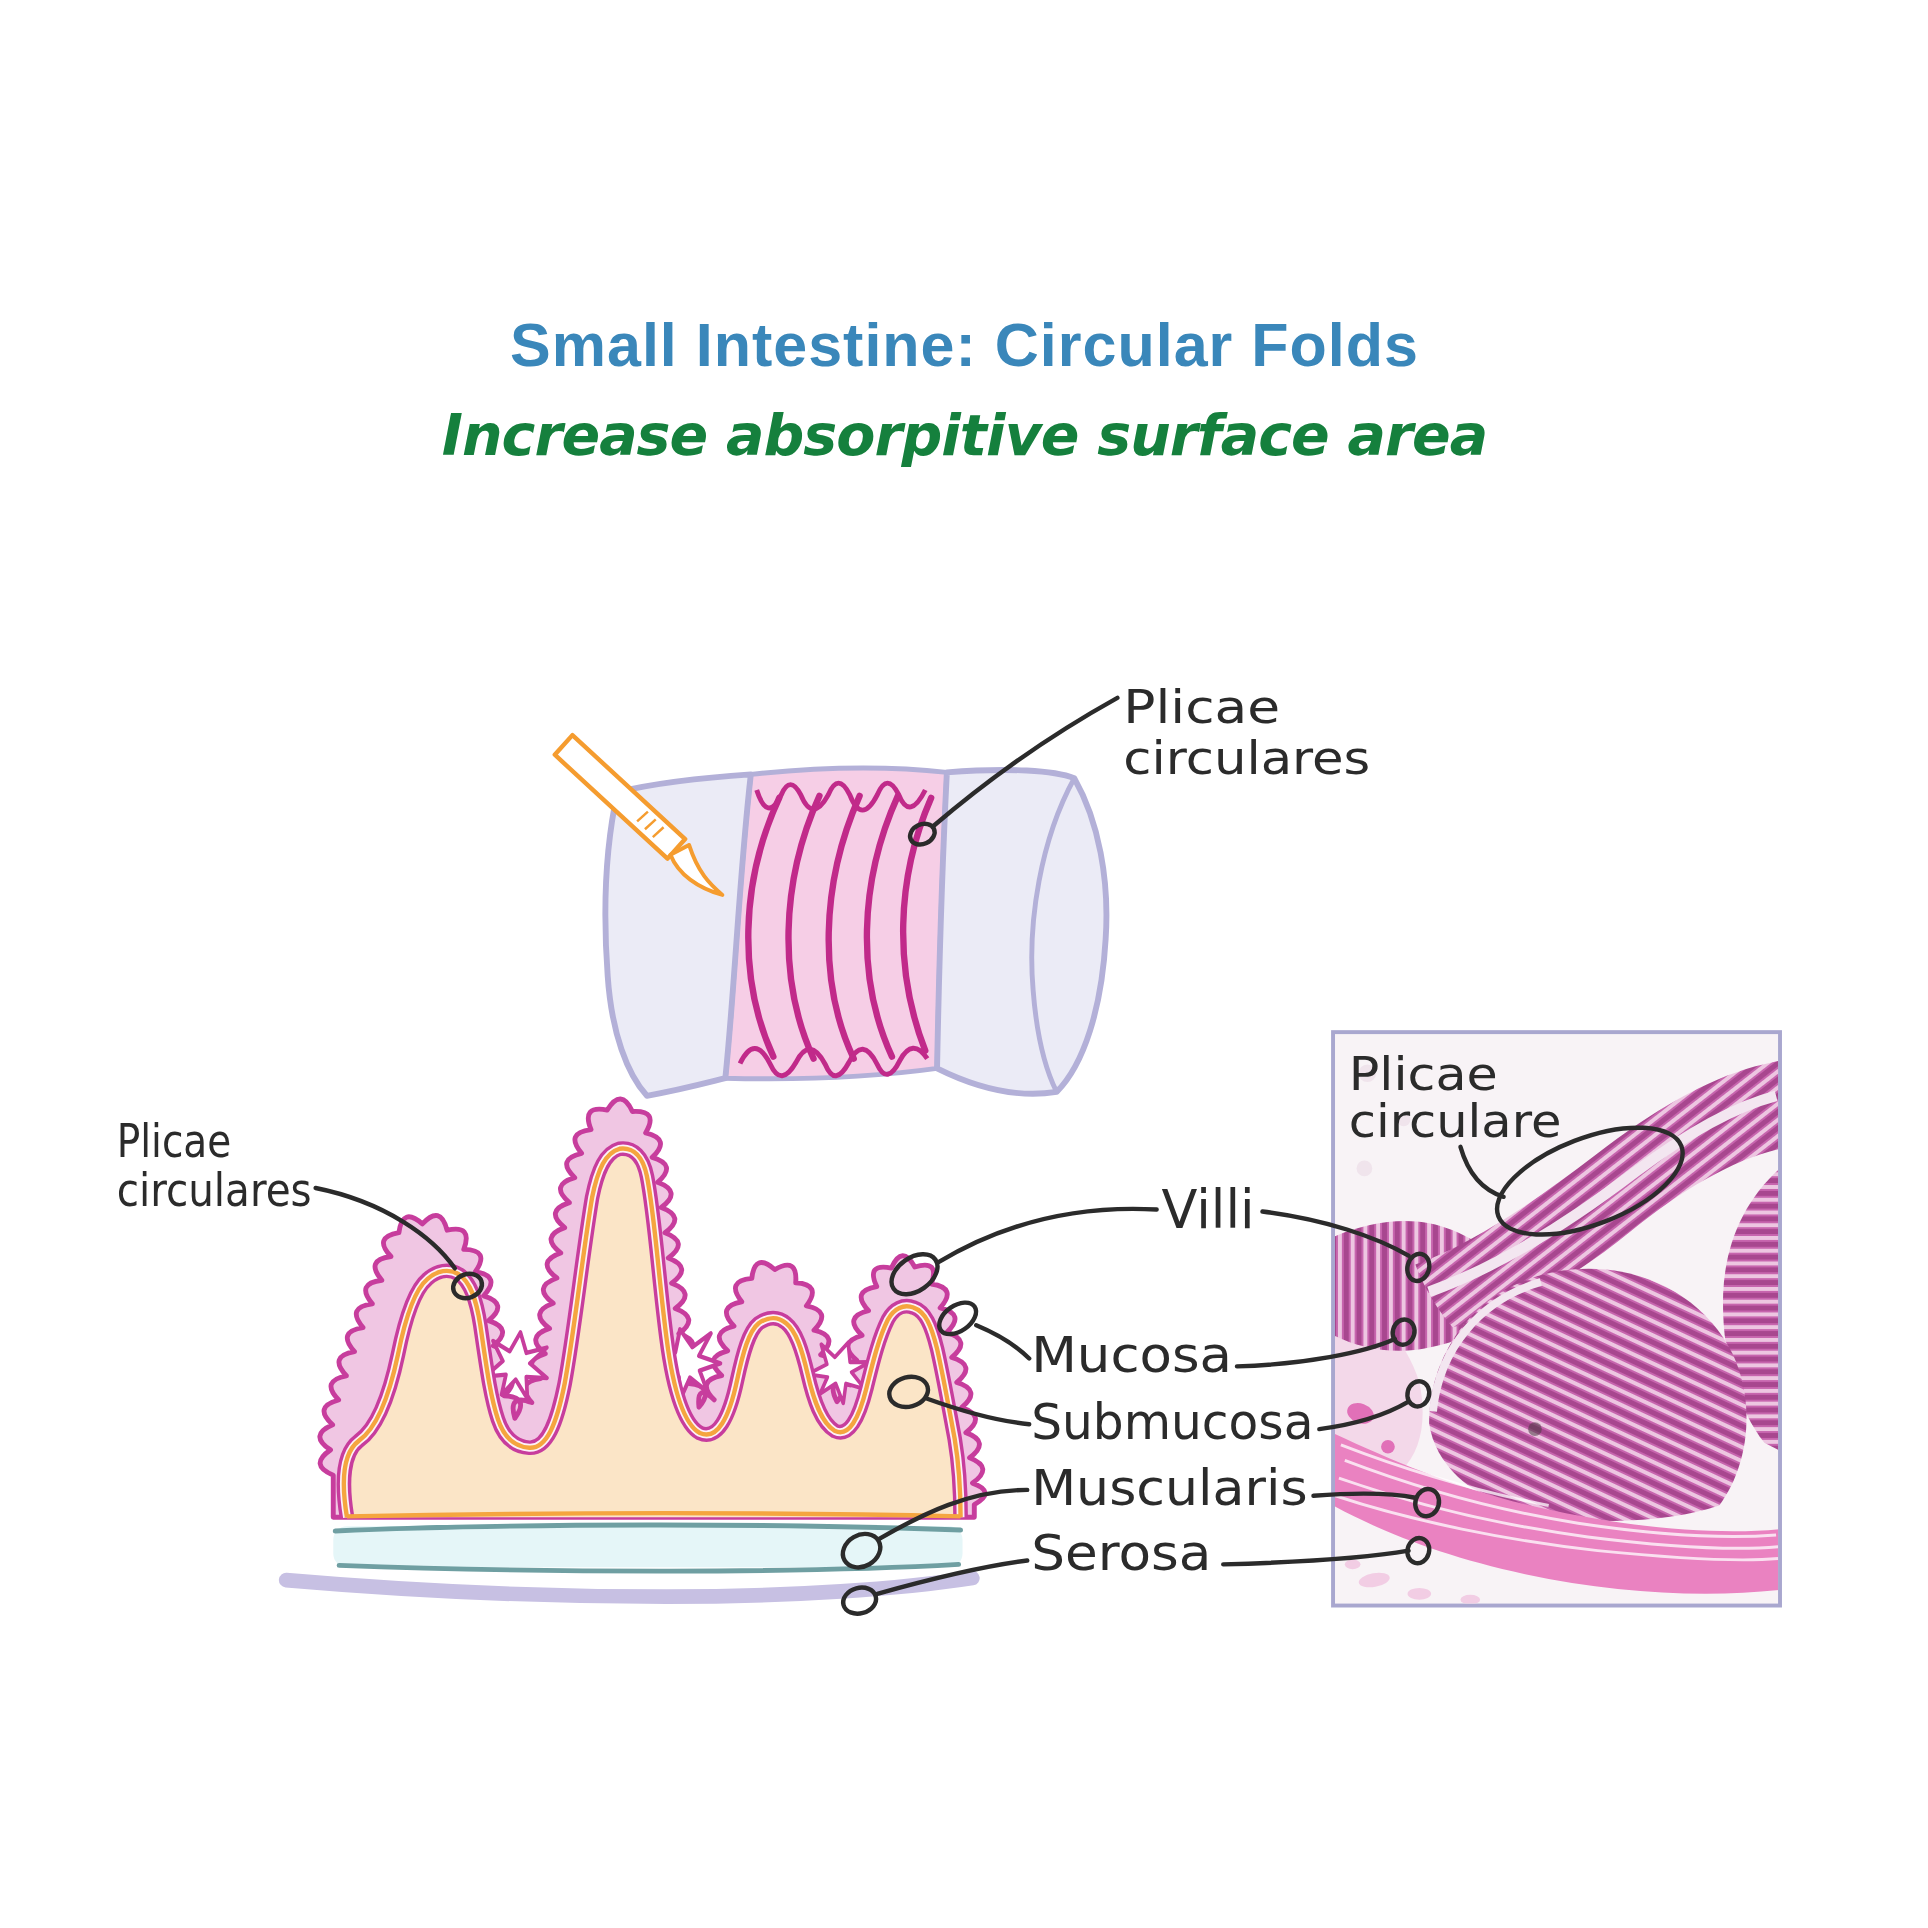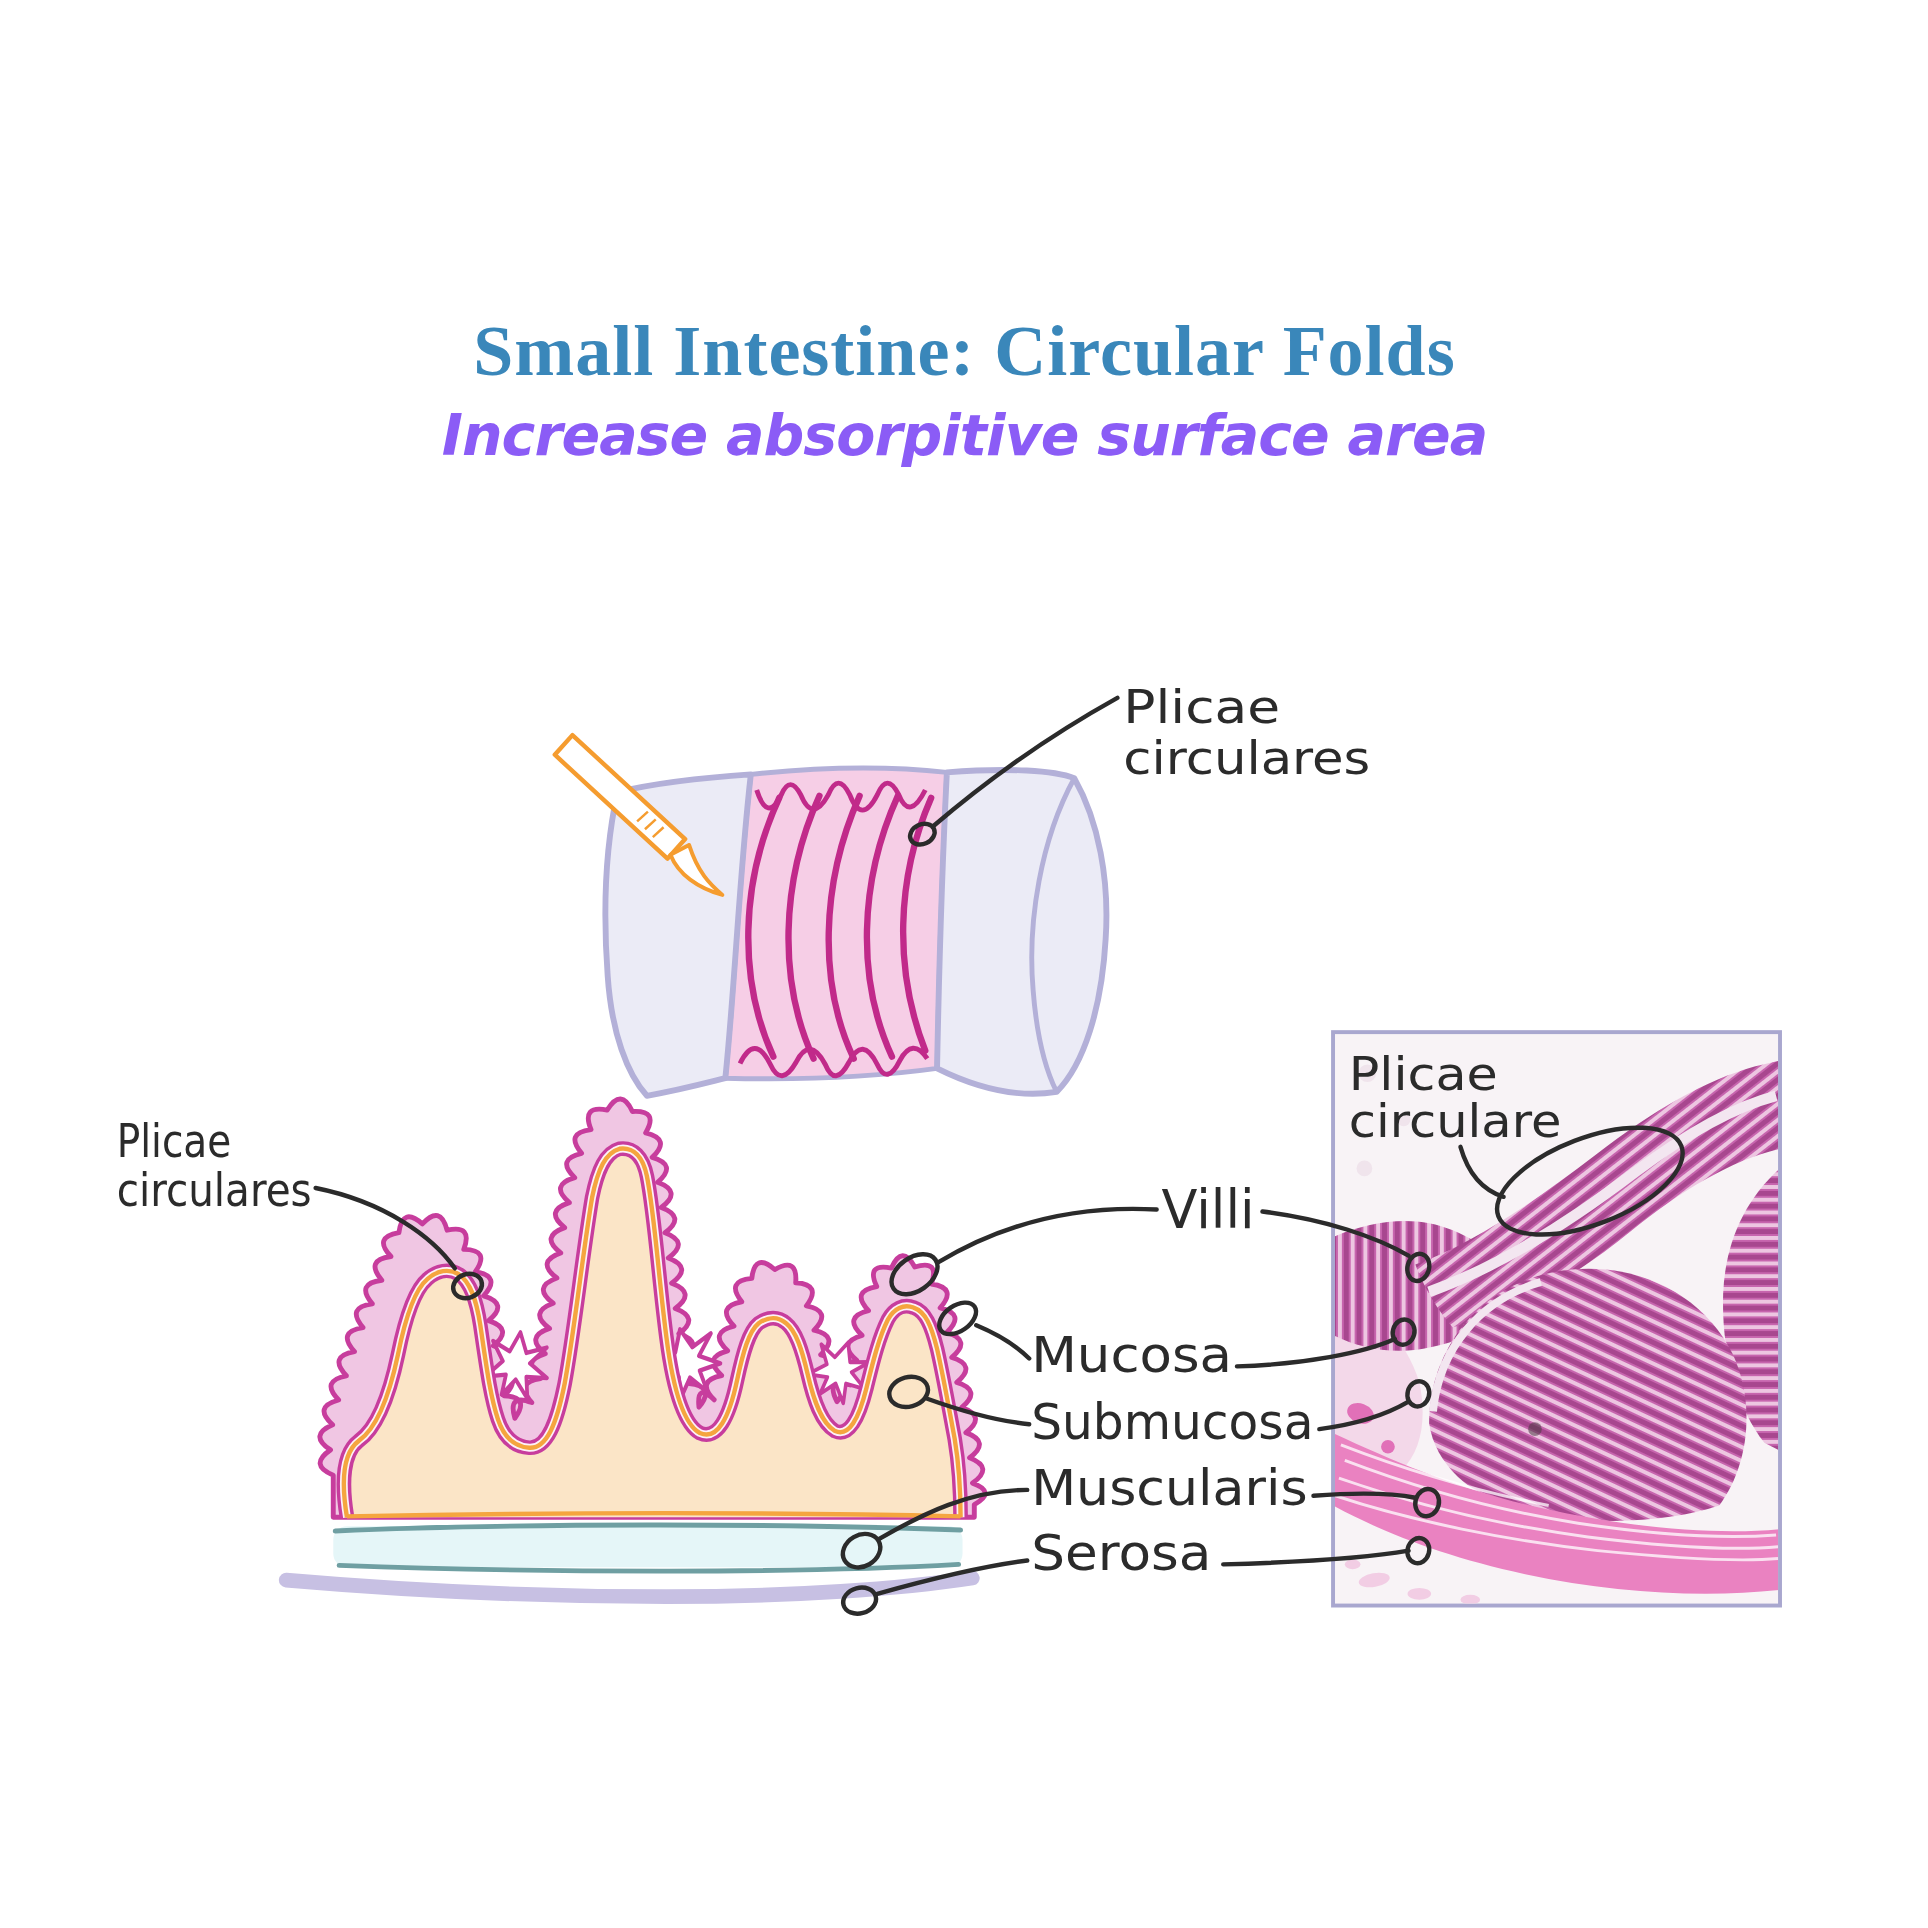--- a/index.html
+++ b/index.html
@@ -1,23 +1,23 @@
 <!DOCTYPE html>
 <html><head>
 <meta charset="utf-8">
 <style>
   html,body{margin:0;padding:0;background:#ffffff;}
   .canvas{position:relative;width:1929px;height:1929px;background:#ffffff;overflow:hidden;
           font-family:"DejaVu Sans",sans-serif;}
   .title{position:absolute;top:310px;left:0;width:100%;text-align:center;
-         font-family:Liberation Serif, serif;font-weight:bold;font-size:72px;
+         font-family:Liberation Sans, sans-serif;font-weight:bold;font-size:61px;
          letter-spacing:1px;color:#3a87ba;}
   .subtitle{position:absolute;top:402px;left:0;width:100%;text-align:center;
             font-family:"DejaVu Sans",sans-serif;font-style:italic;font-weight:bold;
-            font-size:57px;letter-spacing:-1px;color:#8b5cf6;}
+            font-size:57px;letter-spacing:-1px;color:#15803d;}
   svg.art{position:absolute;left:0;top:0;}
   .lbl{font-family:"DejaVu Sans",sans-serif;fill:#2b2b2b;}
   .leader{fill:none;stroke:#2b2b2b;stroke-width:4.5;stroke-linecap:round;}
   .ring{fill:none;stroke:#2b2b2b;stroke-width:4.5;}
   .star{fill:#ffffff;stroke:#c73d9d;stroke-width:4;stroke-linejoin:round;}
 </style>
 </head>
 <body>
 
 <div class="canvas">

